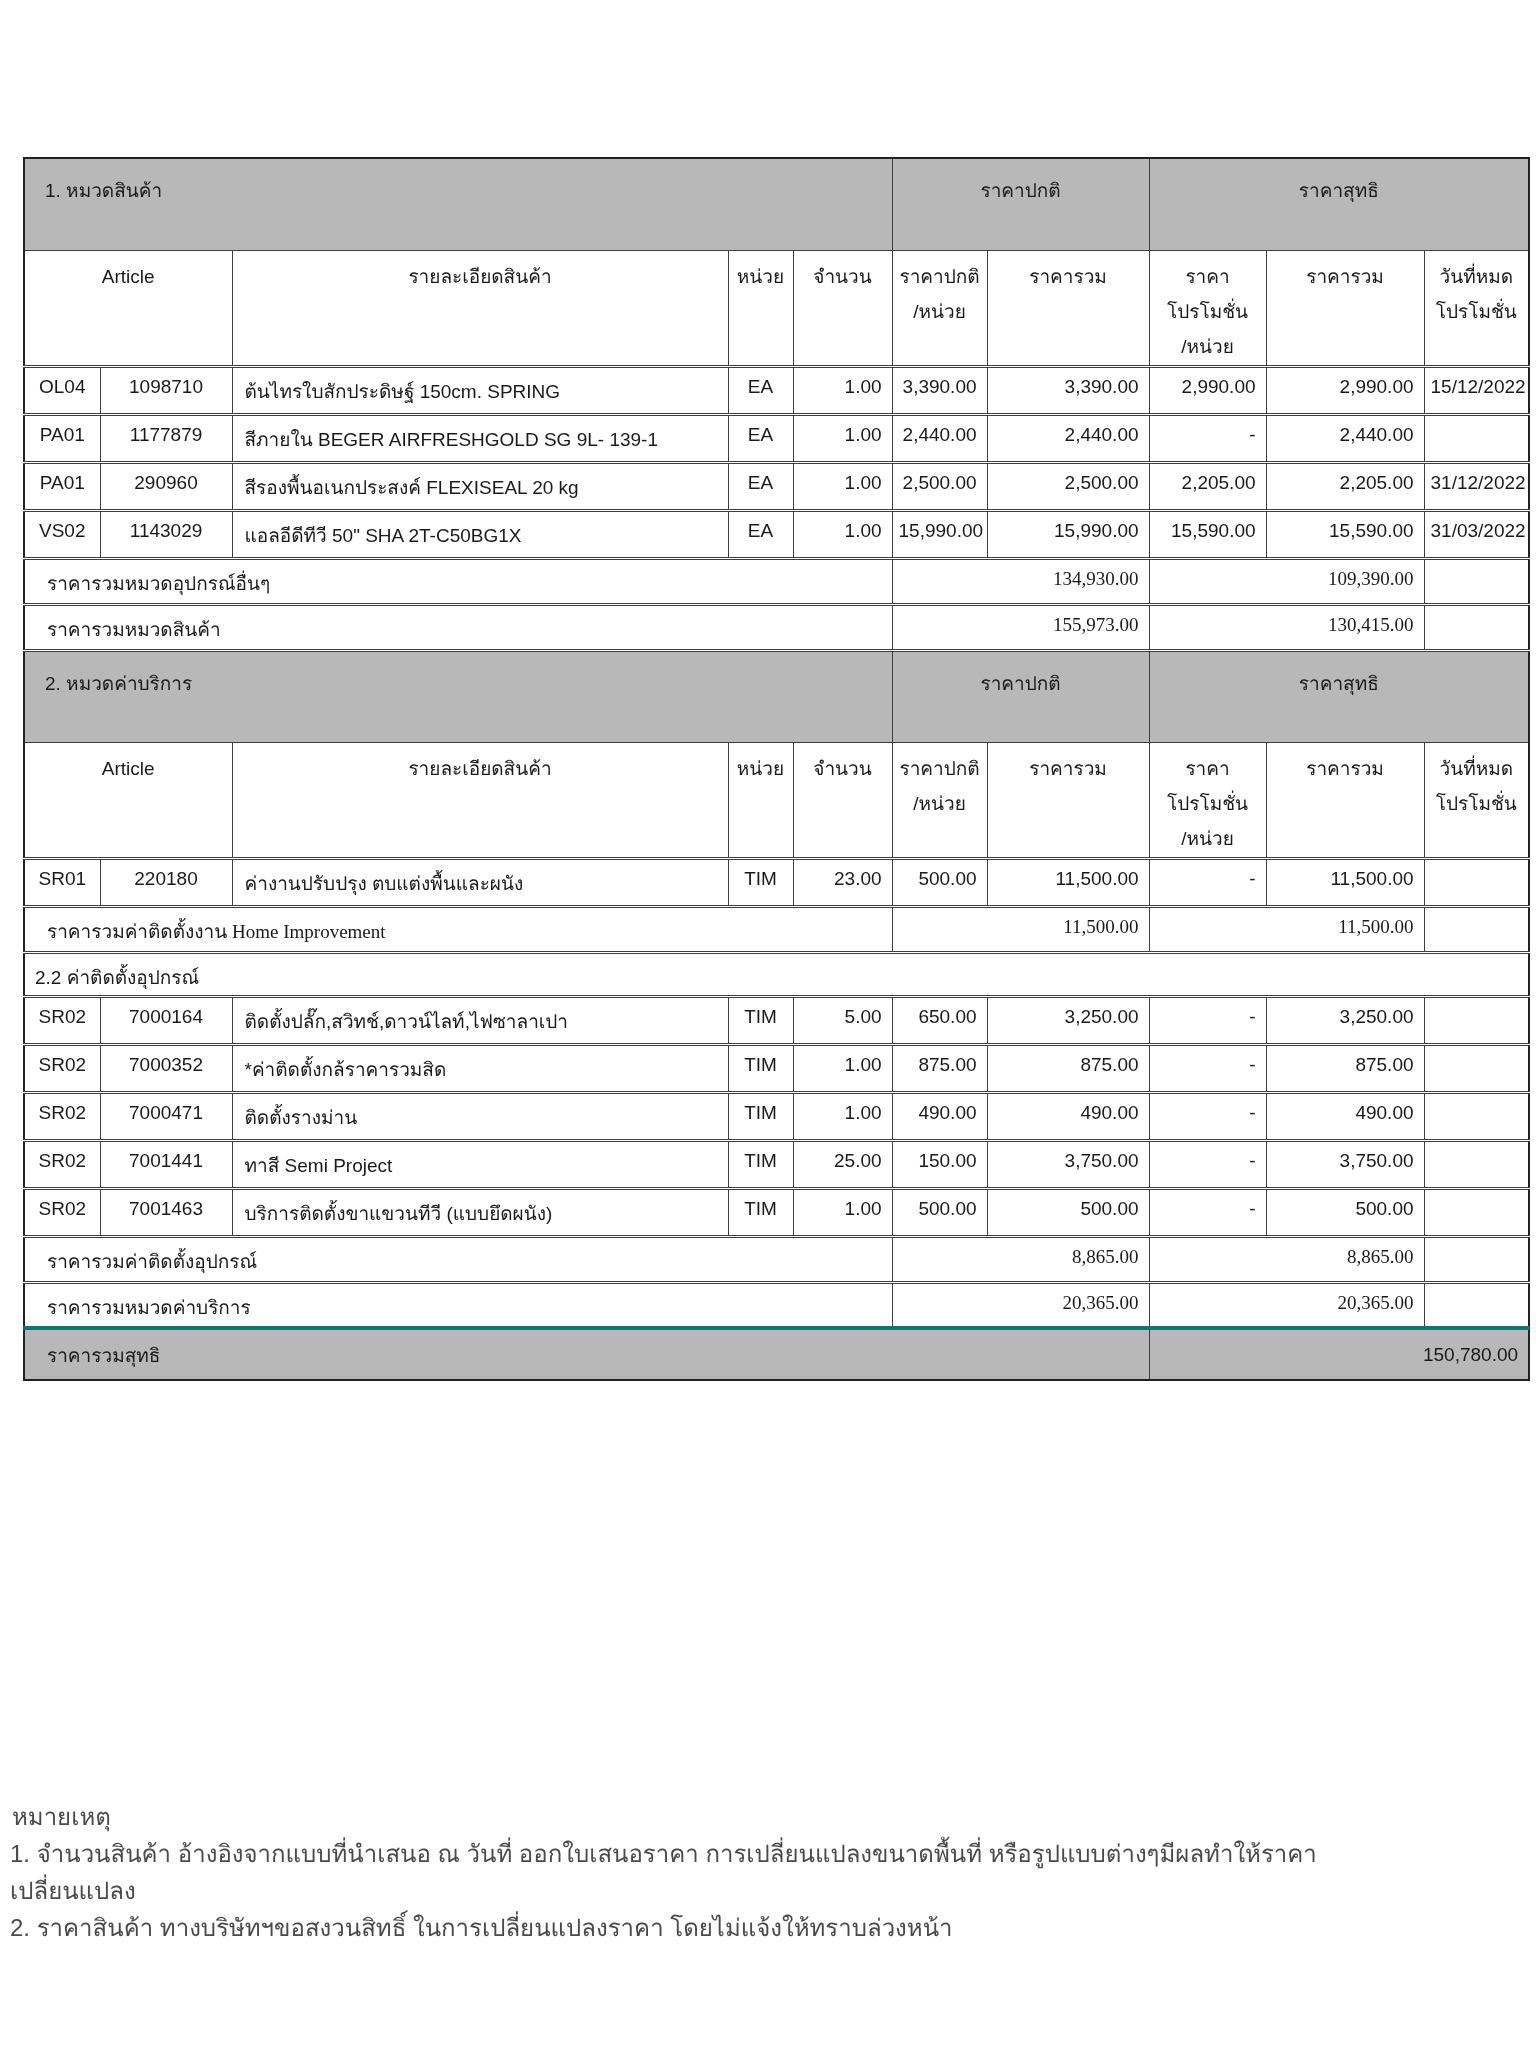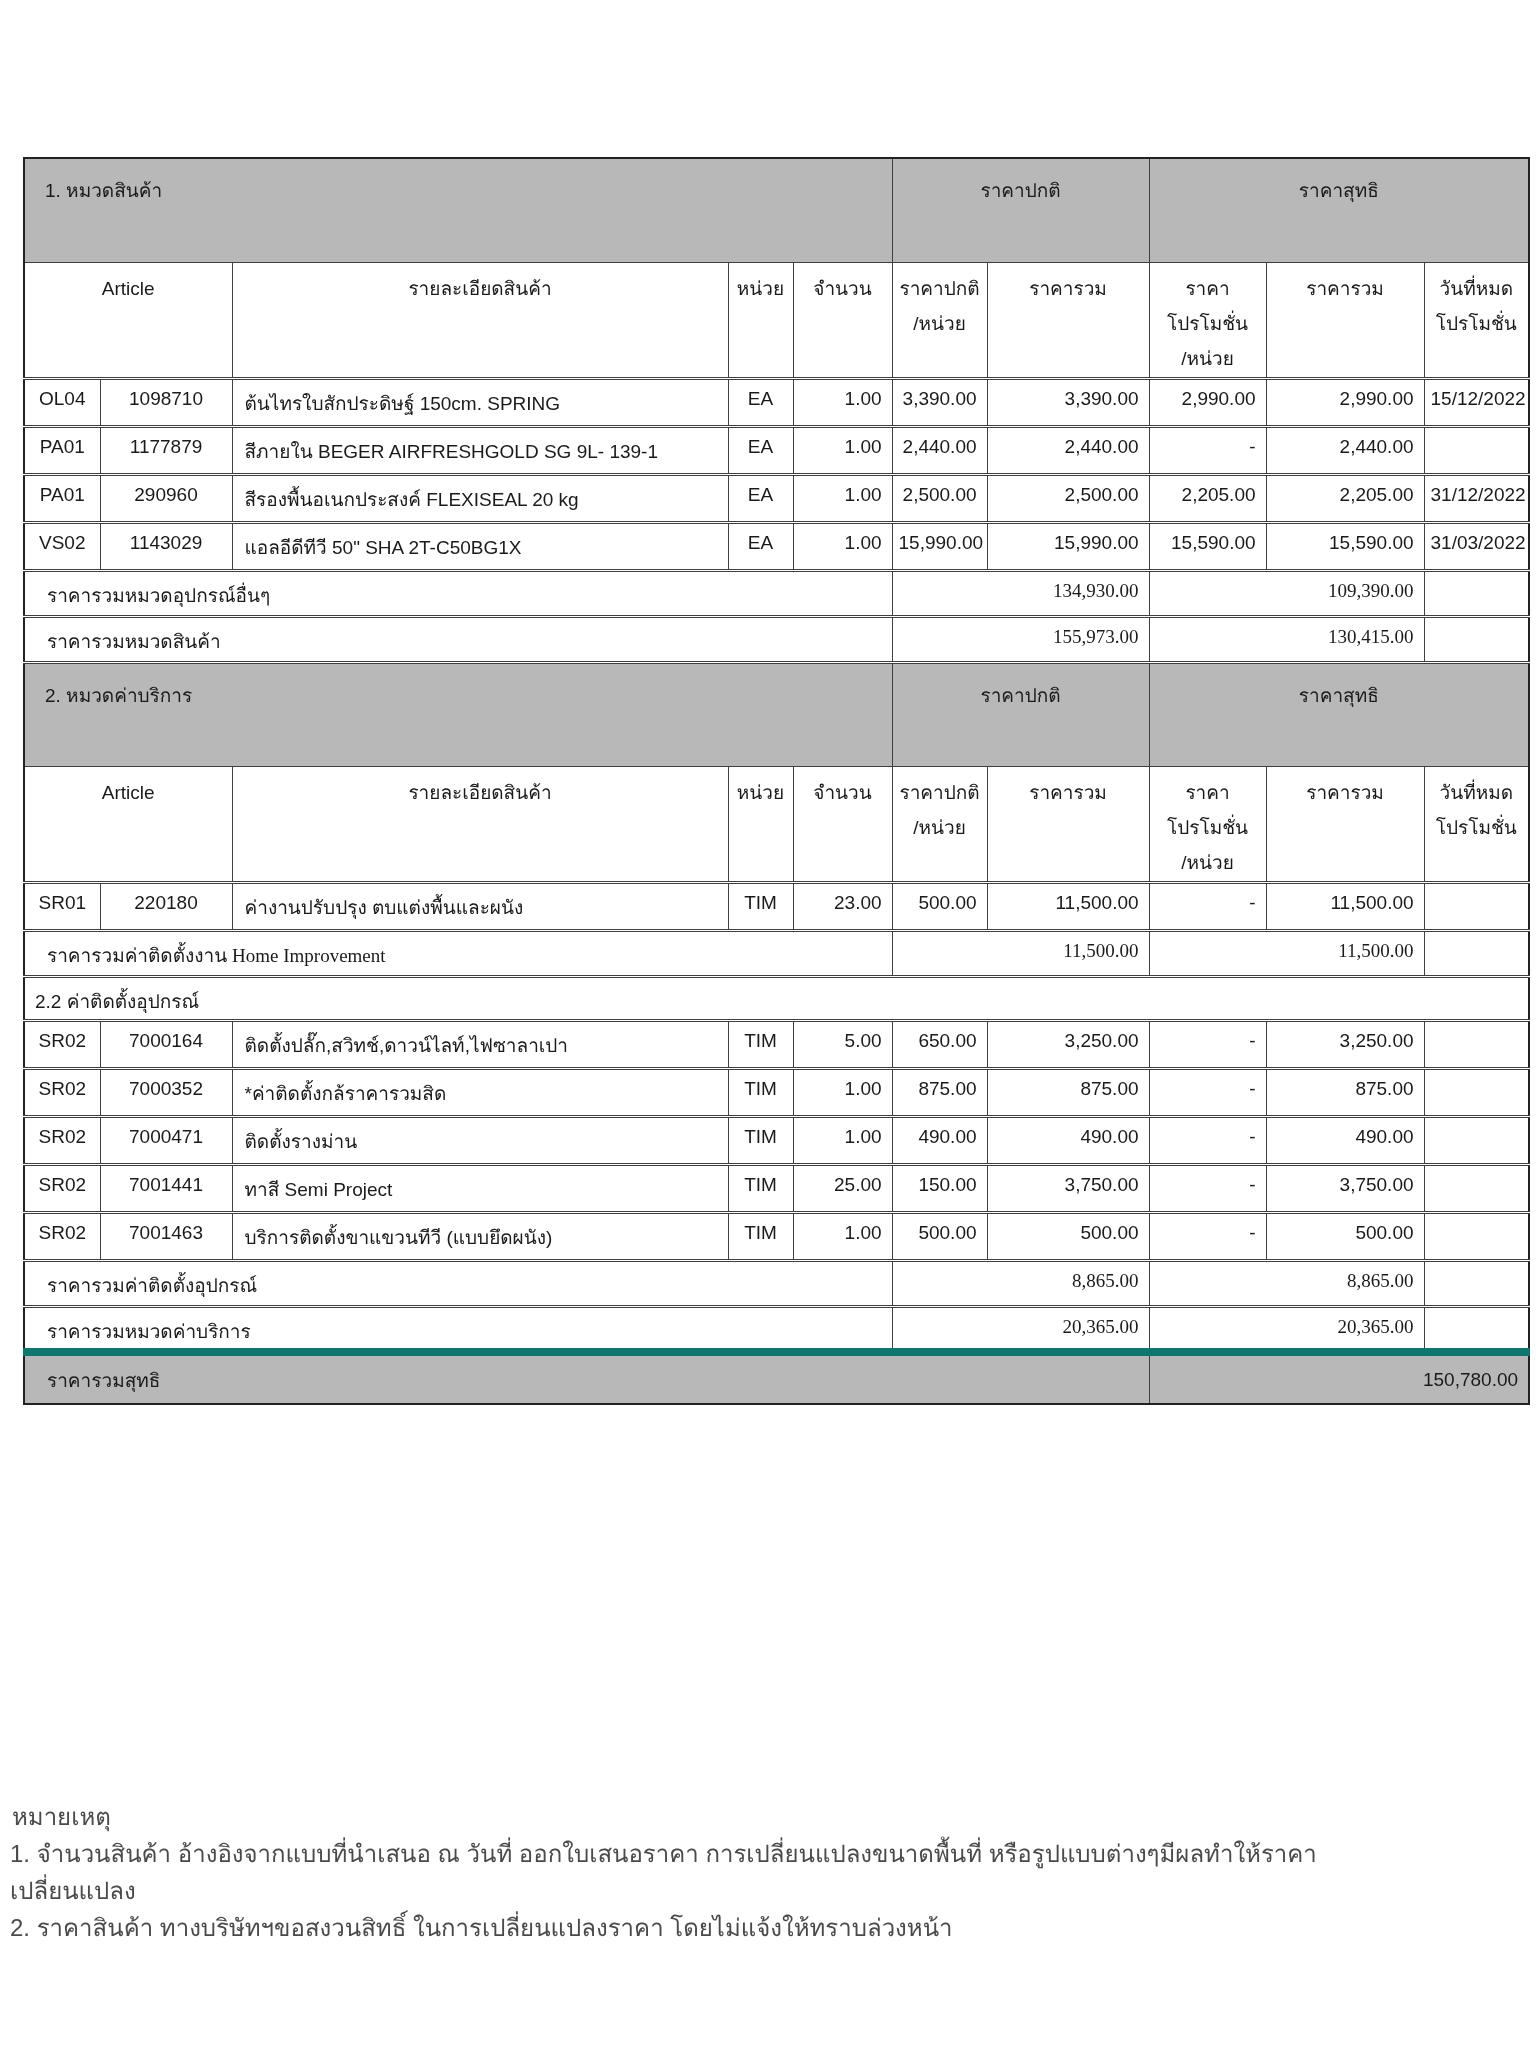--- a/index.html
+++ b/index.html
@@ -17,32 +17,32 @@
   td {
     border:1px solid var(--border);
     font-size:19px; vertical-align:top;
     padding:8px 6px 0 6px; overflow:hidden;
   }
   tr.item td, tr.sum td, tr.subsec td {
     border-top:3px double var(--border);
     border-bottom:3px double var(--border);
   }
   tr.band td {
-    background:var(--band-bg); height:104px; padding-top:16px;
+    background:var(--band-bg); height:92px; padding-top:16px;
     border-top:2px solid #222;
     margin-left:44px;
   }
   .band-title { padding-left:20px; }
   tr.cols td { height:116px; white-space:pre-line; line-height:1.85; }
   tr.subsec td { height:44px; }
   tr.item td { height:48px; }
   tr.sum td { height:46px;font-family:Liberation Serif, serif; }
   tr.grand td {
     background:var(--band-bg); height:52px; vertical-align:middle; padding-top:0;
-    border-top:8px solid #0f766e;
+    border-top:4px solid #0f766e;
   }
   .c { text-align:center; }
   .r { text-align:right; padding-right:10px; }
   .l { text-align:left; }
   .pad10 { padding-left:10px; }
   .pad12 { padding-left:12px; }
   .pad22 { padding-left:22px; }
   .notes {
     position:absolute; left:10px; top:1798px; width:1400px;
     color:var(--note); font-size:24px; line-height:37px;

